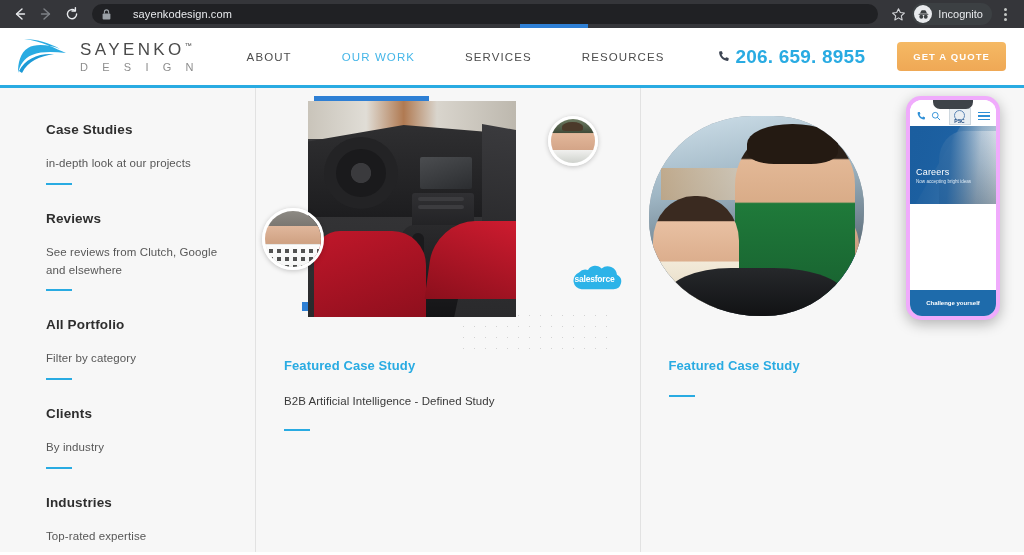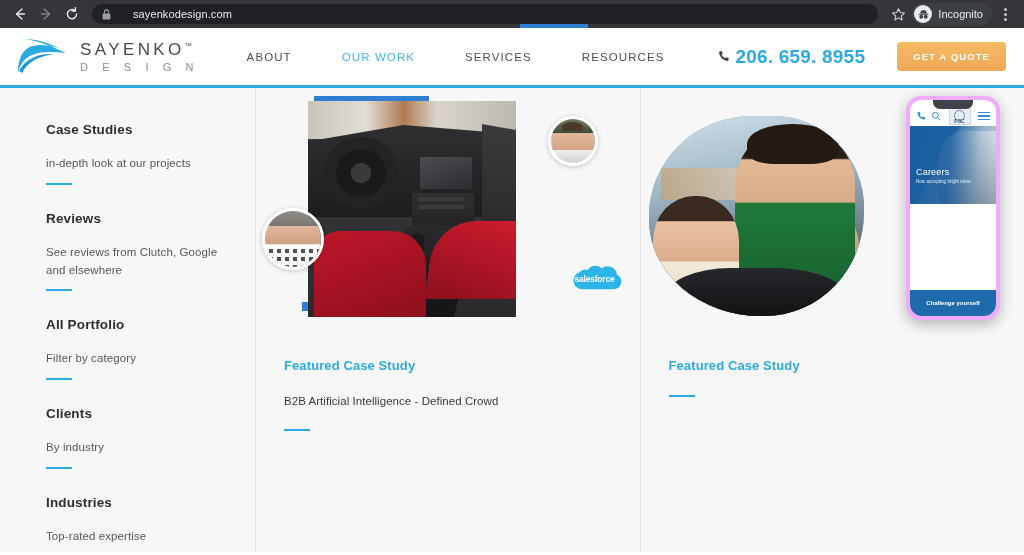--- a/index.html
+++ b/index.html
@@ -516,21 +516,21 @@
         <div class="sf-badge">
           <svg width="54" height="36" viewBox="0 0 54 36">
             <path d="M20 8 a8.5 8.5 0 0 1 13.6-1.6 A9.5 9.5 0 0 1 49 12.8 a7.6 7.6 0 0 1-3.4 14.4 H13.6 A8.6 8.6 0 0 1 11 10.6 A8.4 8.4 0 0 1 20 8 Z" fill="#2cb3e8"></path>
           </svg>
           <span class="sf-text">salesforce</span>
         </div>
       </div>
 
       <div class="caption">
         <div class="cap-title">Featured Case Study</div>
-        <div class="cap-desc">B2B Artificial Intelligence - Defined Crowd</div>
+        <div class="cap-desc">B2B Artificial Intelligence - Defined Study</div>
         <div class="cap-rule"></div>
       </div>
     </section>
 
     <section class="case-col">
       <div class="media">
 
         <div class="blob-photo">
           <div class="bp-bg"></div>
           <div class="bp-shelf"></div>

